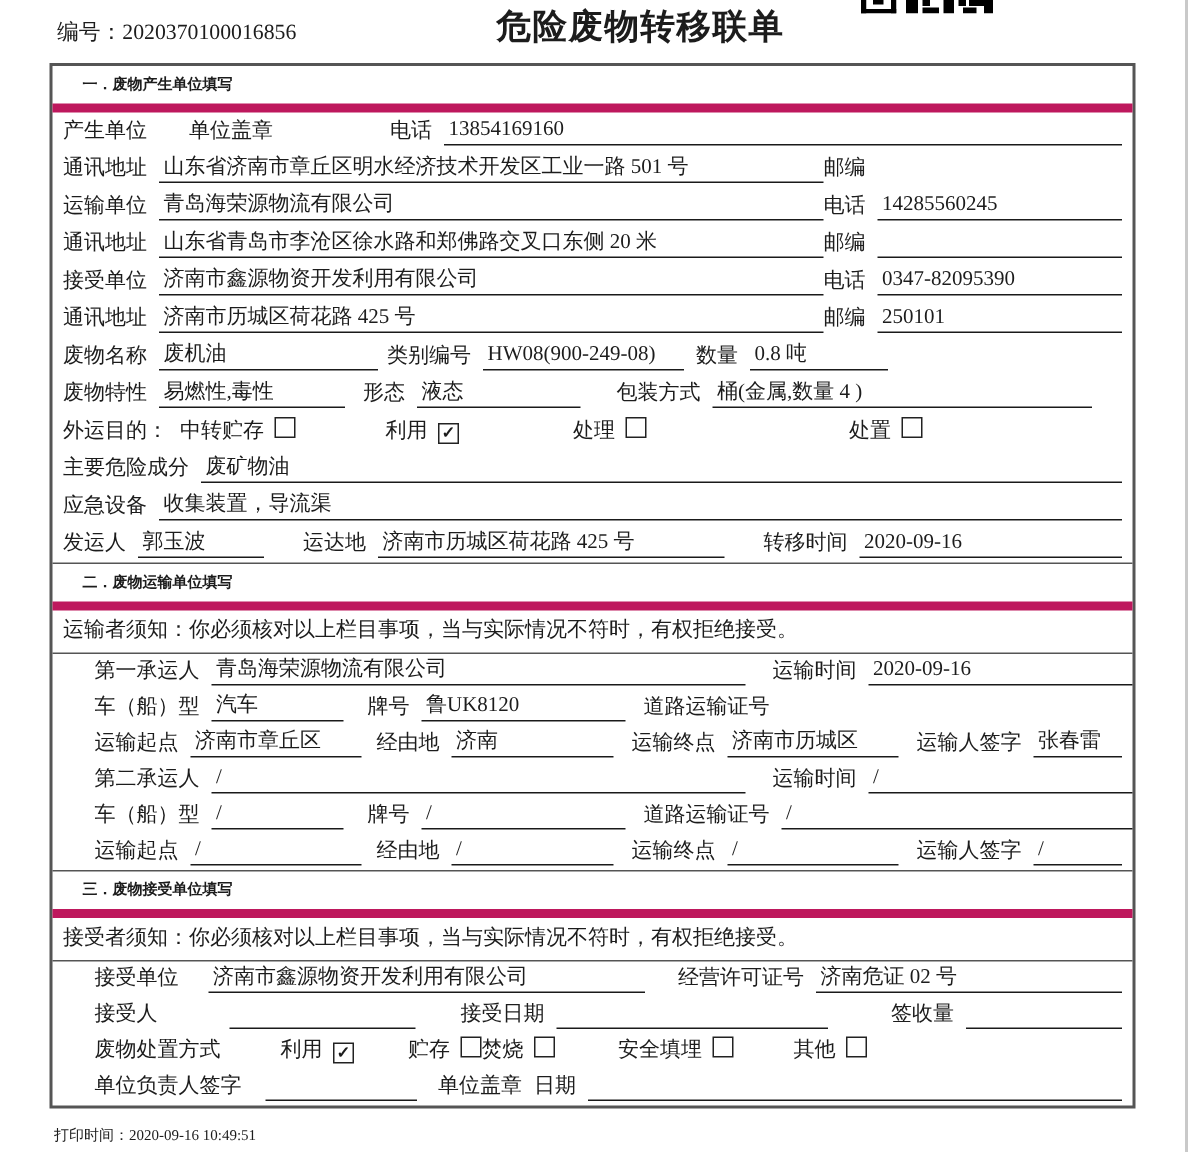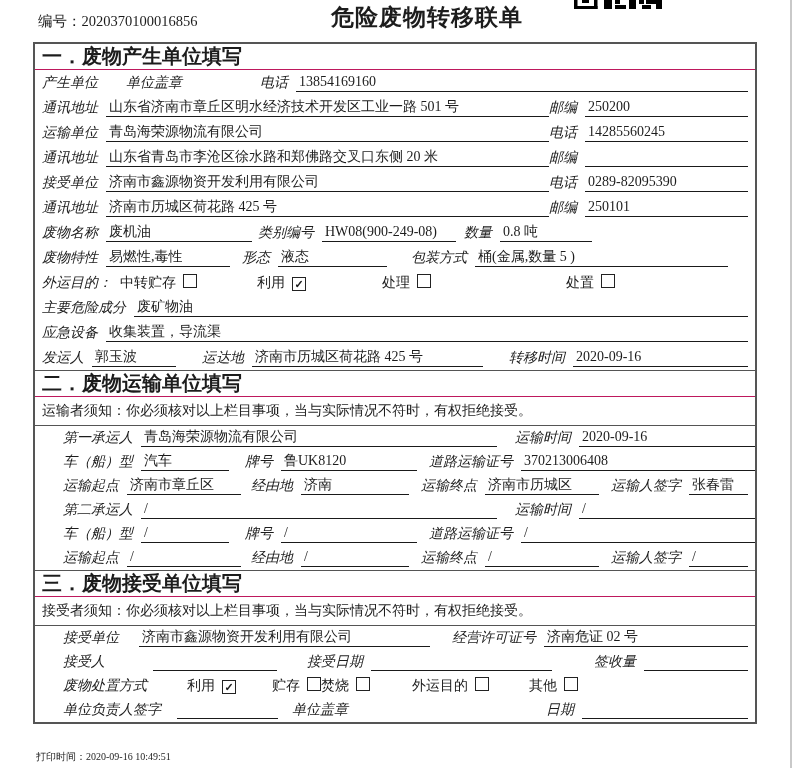--- a/index.html
+++ b/index.html
@@ -7,26 +7,26 @@
     width:796px;height:768px;background:#ffffff;color:#1c1c1c;
     font-family:"Liberation Serif","DejaVu Serif",serif;
     position:relative;overflow:hidden;
   }
   .serial{position:absolute;left:38px;top:12px;font-size:14.5px;white-space:nowrap;}
   .doc-title{position:absolute;left:331px;top:2px;font-size:23px;font-weight:bold;letter-spacing:1px;white-space:nowrap;}
   .qr{position:absolute;left:574px;top:0;}
   .page-edge{position:absolute;left:790px;top:0;width:2px;height:768px;background:#c9c9c9;}
 
   .form{position:absolute;left:33px;top:42px;width:724px;box-sizing:border-box;border:2px solid #555;background:#fff;}
-  .sec-head{height:25px;line-height:25px;font-weight:bold;font-size:20px;padding-left:7px;border-bottom:1px solid #be185d;}
+  .sec-head{height:25px;line-height:25px;font-weight:bold;font-size:10px;padding-left:20px;border-bottom:6px solid #be185d;}
   .bt{border-top:1px solid #555;}
   .notice{height:28px;line-height:28px;border-bottom:1px solid #555;padding-left:7px;font-size:14px;display:flex;white-space:nowrap;}
   .row{display:flex;align-items:flex-end;height:25px;box-sizing:border-box;padding:0 7px 3px 7px;font-size:14px;}
   .row.h24{height:24px;padding-left:28px;}
-  .lbl{white-space:nowrap;padding-right:8px;flex:none;line-height:19px;font-style:italic;}
+  .lbl{white-space:nowrap;padding-right:8px;flex:none;line-height:19px;}
   .u{border-bottom:1px solid #1a1a1a;white-space:nowrap;padding:0 3px;flex:none;line-height:19px;min-height:19px;overflow:hidden;}
   .grow{flex:1 1 auto;}
   .opt{white-space:nowrap;flex:none;line-height:19px;}
   .cb{display:inline-block;width:12px;height:12px;border:1px solid #222;margin-left:7px;vertical-align:-1px;line-height:11px;text-align:center;}
   .cb .mark{font-style:normal;font-size:11px;font-weight:bold;display:block;line-height:12px;}
   .print-line{position:absolute;left:36px;top:750px;font-size:10px;white-space:nowrap;}
 </style>
 </head>
 <body>
 
@@ -59,42 +59,41 @@
     <span class="lbl">产生单位</span>
     <span class="lbl" style="margin-left:20px">单位盖章</span>
     <span class="lbl" style="margin-left:70px">电话</span>
     <span class="u grow">13854169160</span>
   </div>
 
   <div class="row">
     <span class="lbl">通讯地址</span>
     <span class="u" style="width:437px">山东省济南市章丘区明水经济技术开发区工业一路 501 号</span>
     <span class="lbl">邮编</span>
-    <span class="u grow">250200</span>
   </div>
 
   <div class="row">
     <span class="lbl">运输单位</span>
     <span class="u" style="width:437px">青岛海荣源物流有限公司</span>
     <span class="lbl">电话</span>
     <span class="u grow">14285560245</span>
   </div>
 
   <div class="row">
     <span class="lbl">通讯地址</span>
     <span class="u" style="width:437px">山东省青岛市李沧区徐水路和郑佛路交叉口东侧 20 米</span>
     <span class="lbl">邮编</span>
     <span class="u grow"></span>
   </div>
 
   <div class="row">
     <span class="lbl">接受单位</span>
     <span class="u" style="width:437px">济南市鑫源物资开发利用有限公司</span>
     <span class="lbl">电话</span>
-    <span class="u grow">0289-82095390</span>
+    <span class="u grow">0347-82095390</span>
   </div>
 
   <div class="row">
     <span class="lbl">通讯地址</span>
     <span class="u" style="width:437px">济南市历城区荷花路 425 号</span>
     <span class="lbl">邮编</span>
     <span class="u grow">250101</span>
   </div>
 
   <div class="row">
@@ -105,21 +104,21 @@
     <span class="lbl" style="margin-left:8px">数量</span>
     <span class="u" style="width:86px">0.8 吨</span>
   </div>
 
   <div class="row">
     <span class="lbl">废物特性</span>
     <span class="u" style="width:118px">易燃性,毒性</span>
     <span class="lbl" style="margin-left:12px">形态</span>
     <span class="u" style="width:103px">液态</span>
     <span class="lbl" style="margin-left:24px">包装方式</span>
-    <span class="u grow" style="margin-right:20px">桶(金属,数量 5 )</span>
+    <span class="u grow" style="margin-right:20px">桶(金属,数量 4 )</span>
   </div>
 
   <div class="row">
     <span class="lbl">外运目的：</span>
     <span class="opt"><span>中转贮存</span><span class="cb"><i class="mark"></i></span></span>
     <span class="opt" style="margin-left:60px"><span>利用</span><span class="cb"><i class="mark">✓</i></span></span>
     <span class="opt" style="margin-left:76px"><span>处理</span><span class="cb"><i class="mark"></i></span></span>
     <span class="opt" style="margin-left:135px"><span>处置</span><span class="cb"><i class="mark"></i></span></span>
   </div>
 
@@ -156,21 +155,20 @@
     <span class="lbl" style="margin-left:18px">运输时间</span>
     <span class="u" style="width:170px">2020-09-16</span>
   </div>
 
   <div class="row h24">
     <span class="lbl">车（船）型</span>
     <span class="u" style="width:82px">汽车</span>
     <span class="lbl" style="margin-left:16px">牌号</span>
     <span class="u" style="width:130px">鲁UK8120</span>
     <span class="lbl" style="margin-left:12px">道路运输证号</span>
-    <span class="u" style="width:228px">370213006408</span>
   </div>
 
   <div class="row h24">
     <span class="lbl">运输起点</span>
     <span class="u" style="width:108px">济南市章丘区</span>
     <span class="lbl" style="margin-left:10px">经由地</span>
     <span class="u" style="width:102px">济南</span>
     <span class="lbl" style="margin-left:12px">运输终点</span>
     <span class="u" style="width:108px">济南市历城区</span>
     <span class="lbl" style="margin-left:12px">运输人签字</span>
@@ -225,29 +223,29 @@
     <span class="u" style="width:175px"></span>
     <span class="lbl" style="margin-left:42px">签收量</span>
     <span class="u grow"></span>
   </div>
 
   <div class="row h24">
     <span class="lbl">废物处置方式</span>
     <span class="opt" style="margin-left:32px"><span>利用</span><span class="cb"><i class="mark">✓</i></span></span>
     <span class="opt" style="margin-left:36px"><span>贮存</span><span class="cb"><i class="mark"></i></span></span>
     <span class="opt" style=""><span>焚烧</span><span class="cb"><i class="mark"></i></span></span>
-    <span class="opt" style="margin-left:42px"><span>外运目的</span><span class="cb"><i class="mark"></i></span></span>
+    <span class="opt" style="margin-left:42px"><span>安全填埋</span><span class="cb"><i class="mark"></i></span></span>
     <span class="opt" style="margin-left:40px"><span>其他</span><span class="cb"><i class="mark"></i></span></span>
   </div>
 
   <div class="row h24">
     <span class="lbl">单位负责人签字</span>
     <span class="u" style="width:95px;margin-left:8px"></span>
     <span class="lbl" style="margin-left:14px">单位盖章</span>
-    <span class="lbl" style="margin-left:190px">日期</span>
+    <span class="lbl" style="">日期</span>
     <span class="u grow"></span>
   </div>
 
 </div>
 
 <div class="print-line"><span>打印时间：</span><span>2020-09-16 10:49:51</span></div>
 
 <div class="page-edge"></div>
 
 </body></html>

